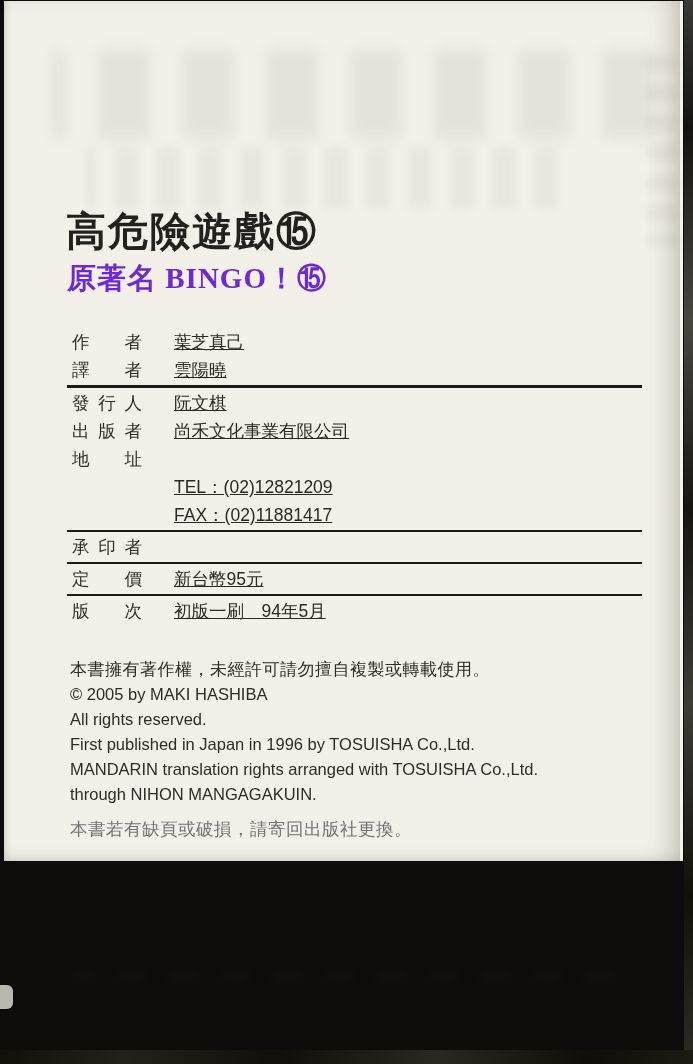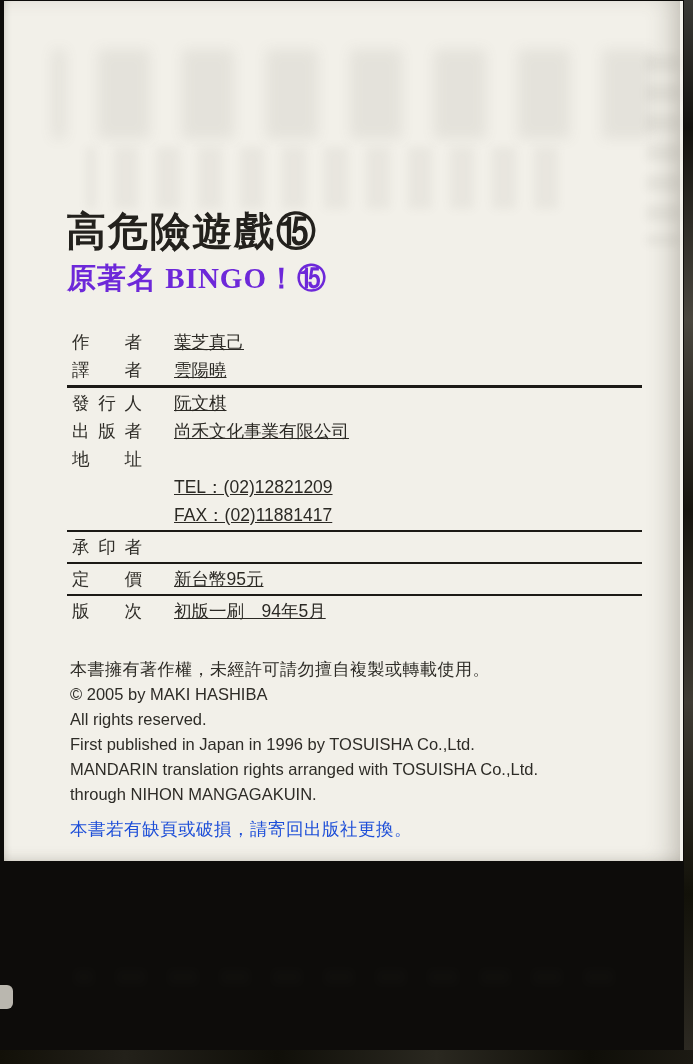--- a/index.html
+++ b/index.html
@@ -79,21 +79,21 @@
     letter-spacing:0;color:#302e29;
   }
   .crow .val{margin-left:32px;color:#2b2924;text-decoration:underline;}
   .rule{background:#1c1a16;height:2px;margin:1px 0;}
   .rule.thick{height:3px;}
   .copyright{position:absolute;left:66px;top:640px;width:560px;margin-top:16px;}
   .copyright .line{line-height:25px;font-size:16.5px;color:#2e2c27;white-space:nowrap;}
   .copyright .line.cjk{font-size:17px;letter-spacing:.5px;}
   .notice{
     position:absolute;left:66px;top:816px;
-    font-size:17.5px;letter-spacing:.5px;color:#1d4ed8;white-space:nowrap;text-align:right;
+    font-size:17.5px;letter-spacing:.5px;color:#737373;white-space:nowrap;text-align:right;
   }
 </style>
 </head>
 <body>
 
 <div class="page">
 
   <div class="bleed bleed-1"></div>
   <div class="bleed bleed-2"></div>
   <div class="bleed bleed-3"></div>

